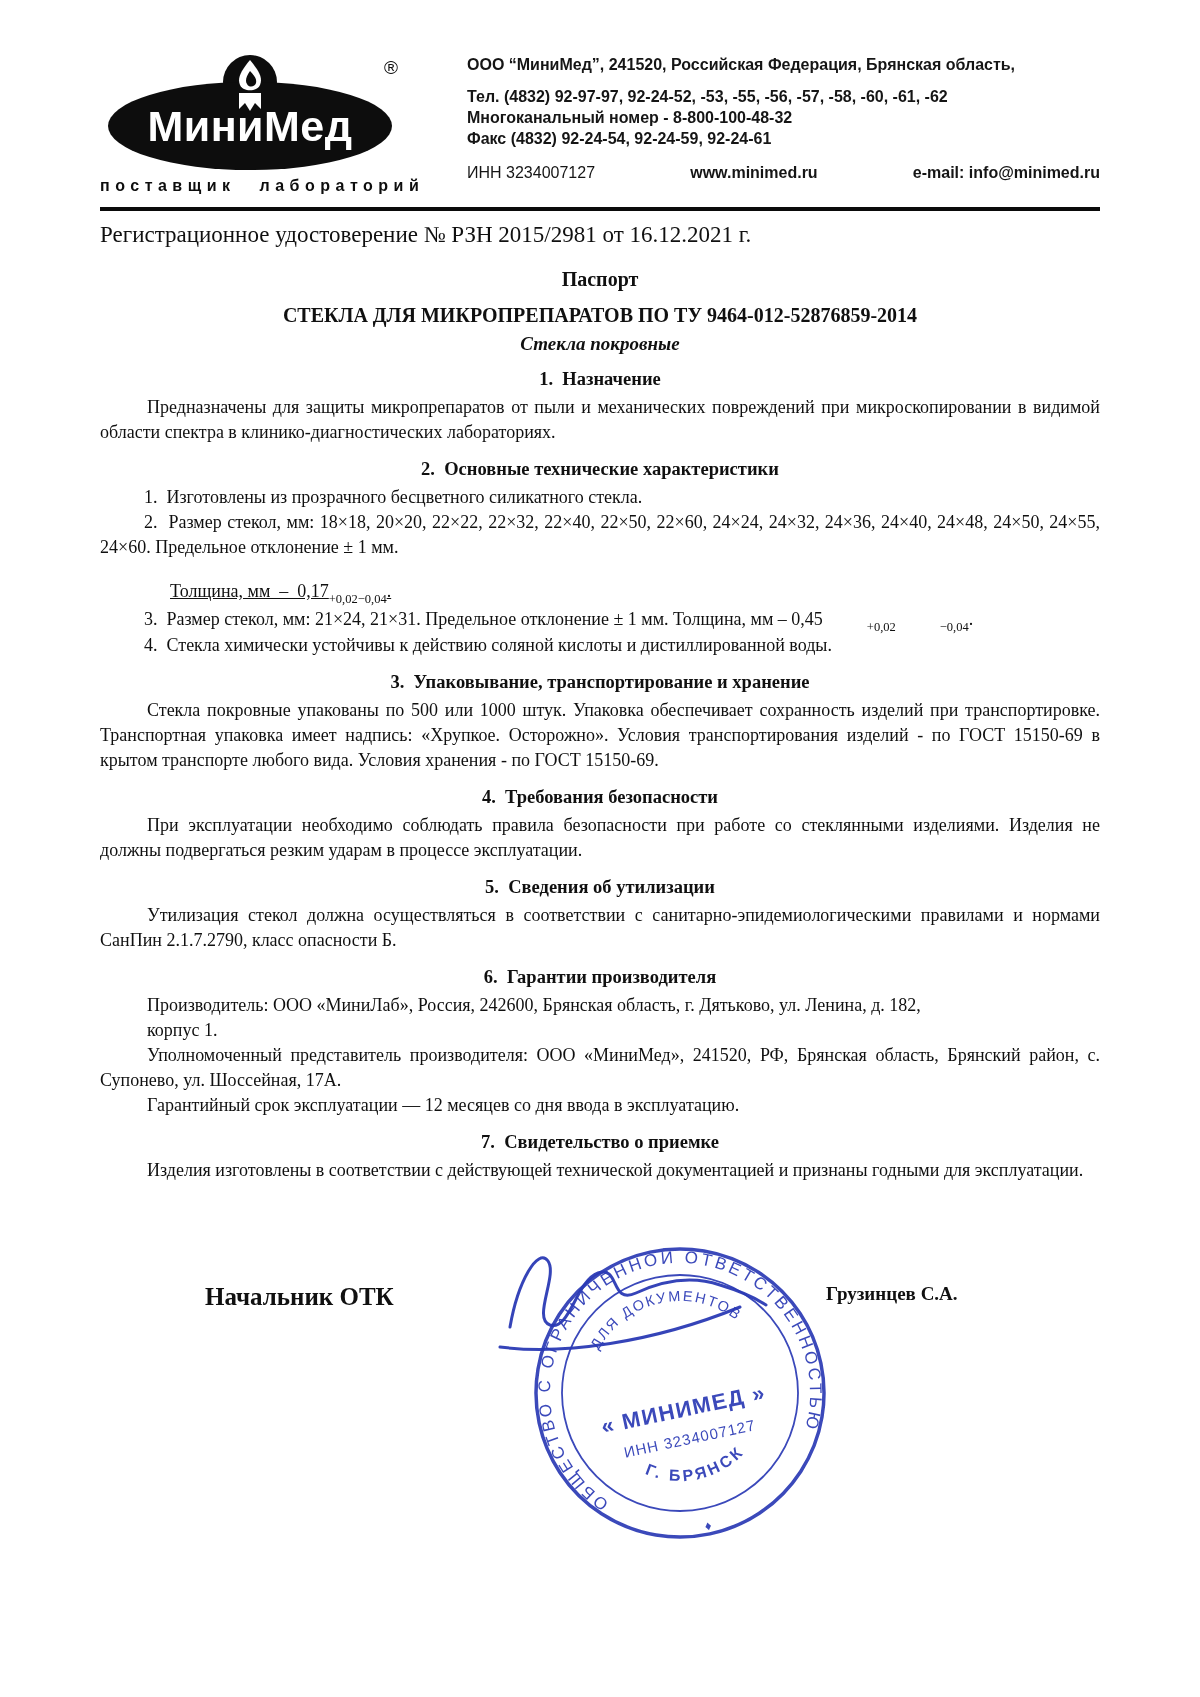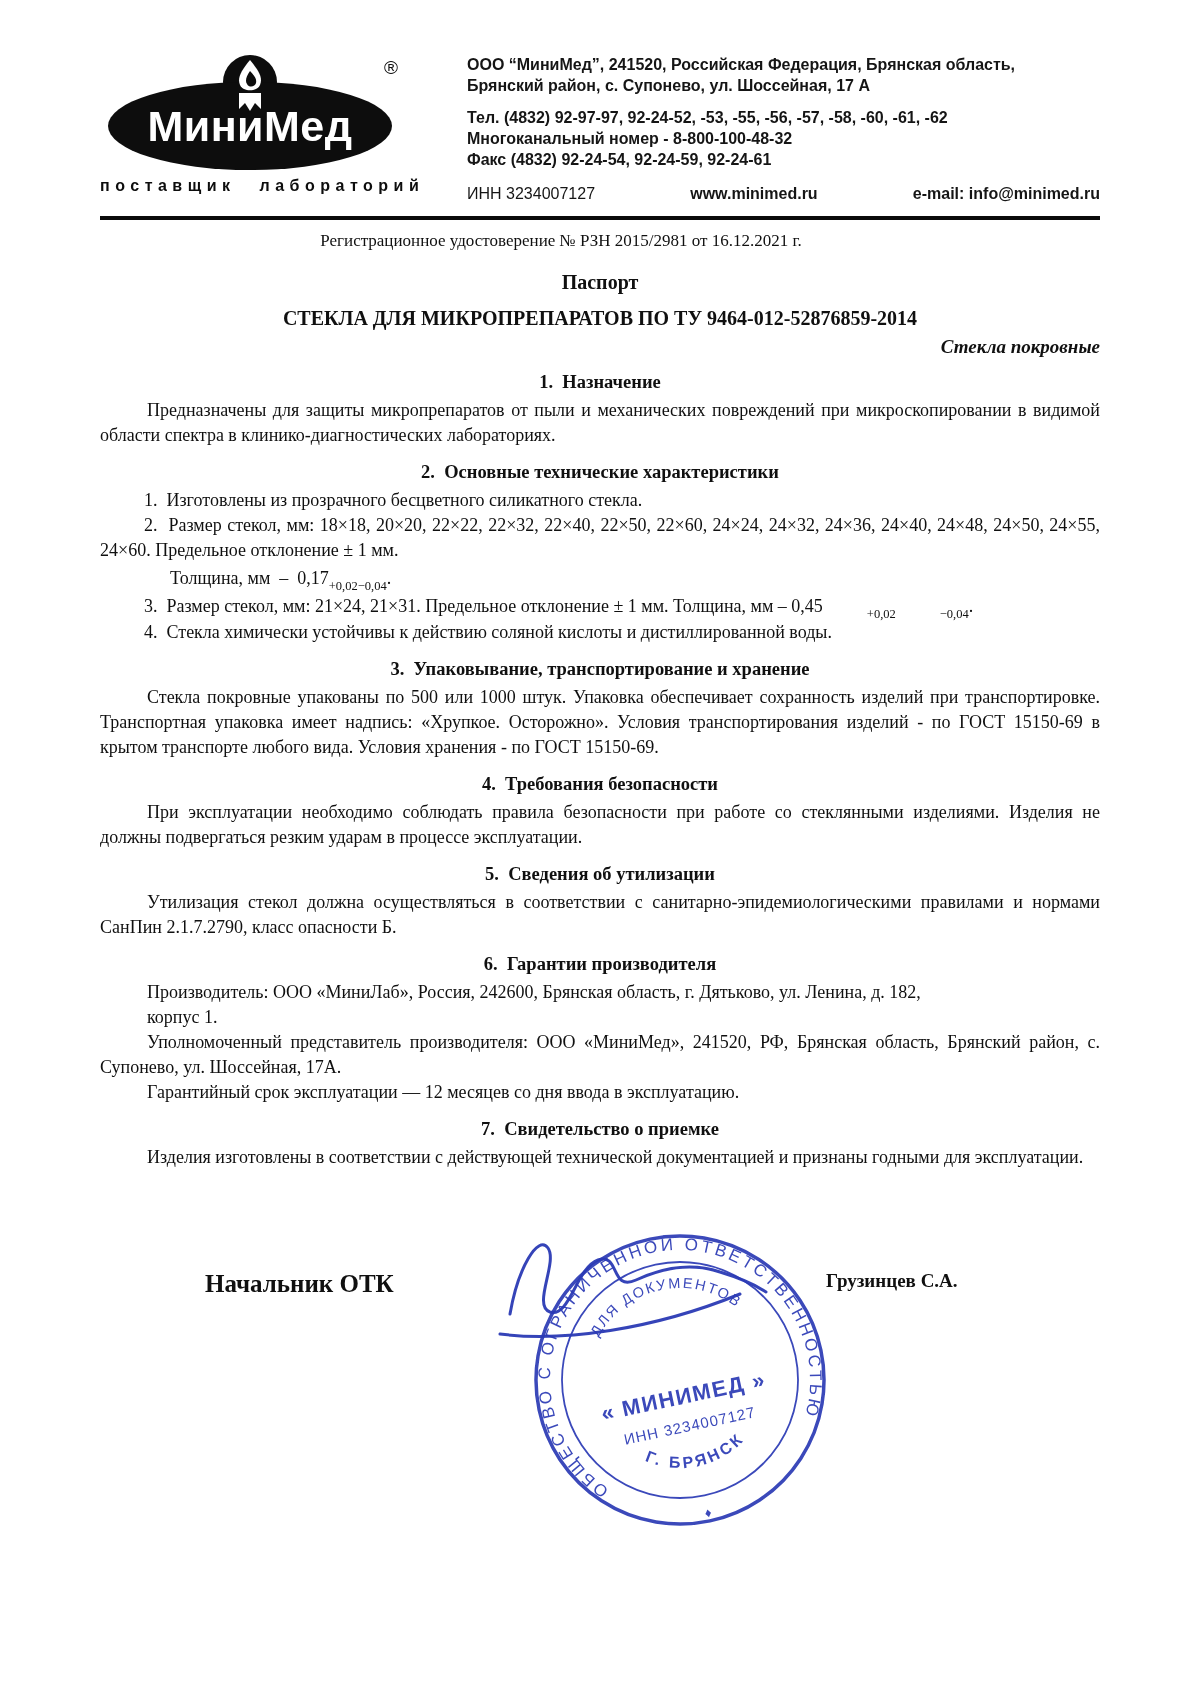--- a/index.html
+++ b/index.html
@@ -26,35 +26,35 @@
     font-family:"Liberation Sans", sans-serif; font-weight:bold;
     font-size:16px; line-height:21px; color:#151515;
   }
   .contact p { margin:0; }
   .c-gap { height:11px; }
   .inn-row { display:flex; justify-content:space-between; align-items:baseline; margin-top:2px; }
   .inn-row .inn { font-weight:normal; }
 
   .rule { height:4px; background:#0a0a0a; margin-top:12px; }
 
-  .registration { margin:11px 0 0; text-align:center; padding-right:78px; font-size:17px; }
+  .registration { margin:11px 0 0; text-align:left; padding-right:78px; font-size:23px; }
 
   
   .doc-type   { margin:20px 0 0; text-align:center; font-size:20px; font-weight:bold; }
   .main-title { margin:13px 0 0; text-align:center; font-size:20px; font-weight:bold; }
-  .subtitle   { margin:6px 0 7px;  text-align:right; font-size:19px; font-weight:bold; font-style:italic; }
+  .subtitle   { margin:6px 0 7px;  text-align:center; font-size:19px; font-weight:bold; font-style:italic; }
 
   
   .section-heading { margin:14px 0 5px; text-align:center; font-size:18.5px; font-weight:bold; }
   p.body, p.list-item, p.thickness, p.plain {
     margin:0; font-size:18px; line-height:25px; text-align:justify;
   }
   p.body      { text-indent:47px; }
   p.list-item { text-indent:44px; }
-  p.thickness { margin:3px 0 2px 70px; text-align:left; }
+  p.thickness { margin:19px 0 2px 70px; text-align:left;text-decoration:underline; }
   p.plain     { text-indent:47px; text-align:left; }
   p.indent2   { margin:0 0 0 47px; font-size:18px; line-height:25px; text-align:left; }
 
   .tol {
     display:inline-flex; font-size:12.5px;
     line-height:11px; vertical-align:-6px; letter-spacing:0;
   }
 
   
   .sig-area { position:relative; height:560px; margin-top:42px; }
@@ -84,21 +84,20 @@
           <path d="M150,19 C146,25 145,29 147,32 C149,36 155,35 156,31 C157,27 154,23 150,19 Z" fill="#0d0d0d"></path>
           <path d="M139,41 L161,41 L161,57 L155,51 L150,59 L145,51 L139,57 Z" fill="#ffffff"></path>
           <text x="150" y="89" text-anchor="middle" font-size="43" font-weight="bold" font-family="'Liberation Sans', sans-serif" fill="#ffffff" letter-spacing="0.5">МиниМед</text>
           <text x="284" y="22" font-size="19" fill="#0d0d0d" font-family="'Liberation Sans', sans-serif">®</text>
         </svg>
         <div class="logo-tagline">поставщик лабораторий</div>
       </div>
 
       <div class="contact">
         <p>ООО “МиниМед”, 241520, Российская Федерация, Брянская область,</p>
-        <p>Брянский район, с. Супонево, ул. Шоссейная, 17 А</p>
         <div class="c-gap"></div>
         <p>Тел. (4832) 92-97-97, 92-24-52, -53, -55, -56, -57, -58, -60, -61, -62</p>
         <p>Многоканальный номер - 8-800-100-48-32</p>
         <p>Факс (4832) 92-24-54, 92-24-59, 92-24-61</p>
         <div class="c-gap"></div>
         <div class="inn-row">
           <span class="inn">ИНН 3234007127</span>
           <span>www.minimed.ru</span>
           <span>e-mail: info@minimed.ru</span>
         </div>

